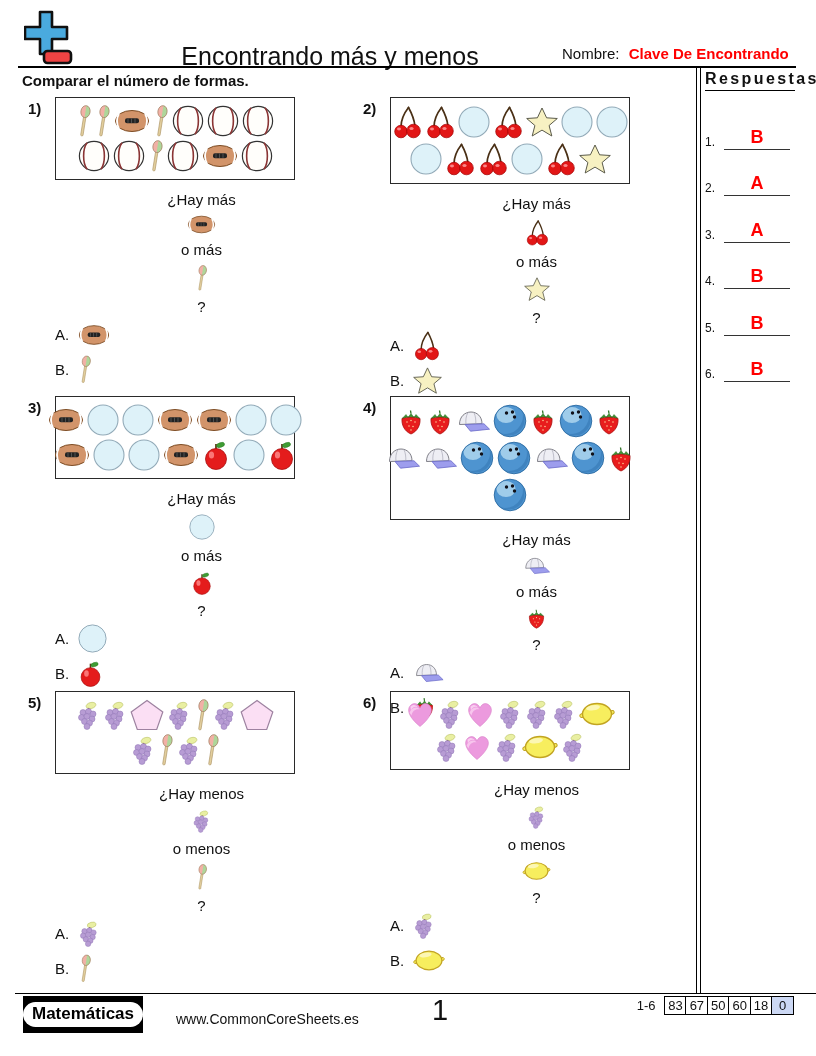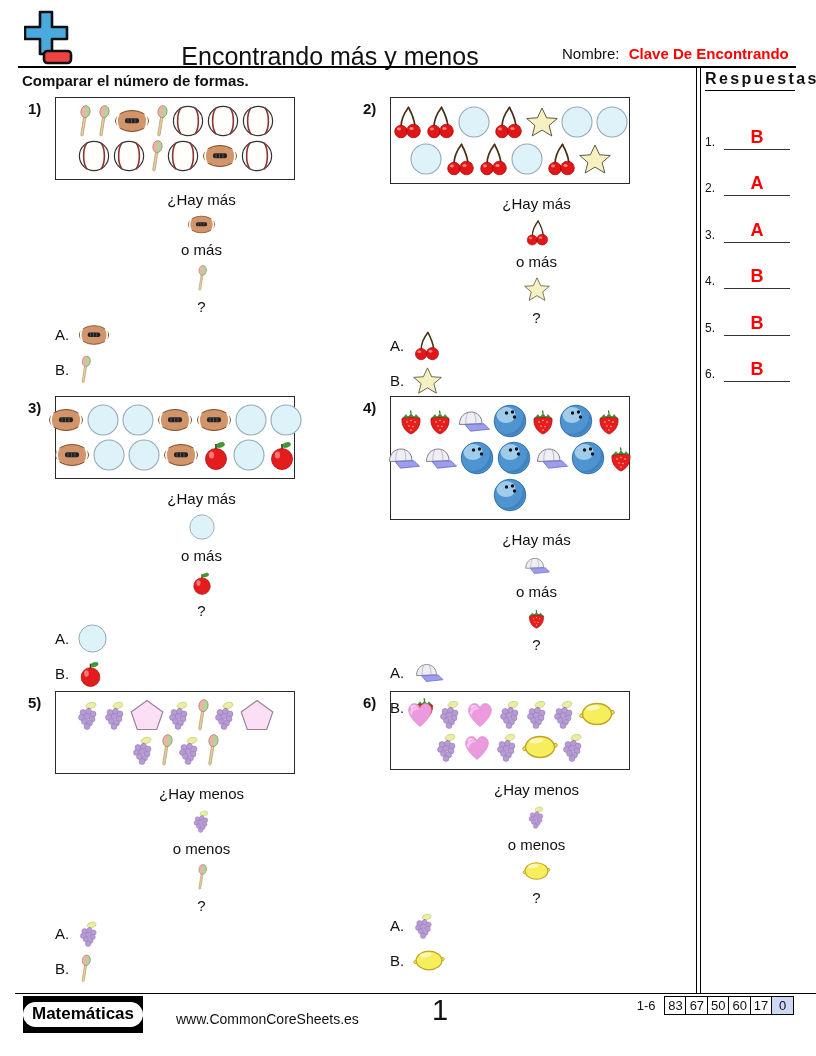--- a/index.html
+++ b/index.html
@@ -1243,18 +1243,18 @@
   <span class="site">www.CommonCoreSheets.es</span>
   <div class="pagenum">1</div>
 
   <div class="score">
     <span class="score-range">1-6</span>
     <span id="score-cells" style="display:flex;">
         <span class="score-cell" style="display: flex;">83</span>
         <span class="score-cell" style="display: flex;">67</span>
         <span class="score-cell" style="display: flex;">50</span>
         <span class="score-cell" style="display: flex;">60</span>
-        <span class="score-cell" style="display: flex;">17</span>
+        <span class="score-cell" style="display: flex;">18</span>
         <span class="score-cell last" style="display: flex;">0</span>
       </span>
   </div>
 
 </div>
 
 </body></html>

